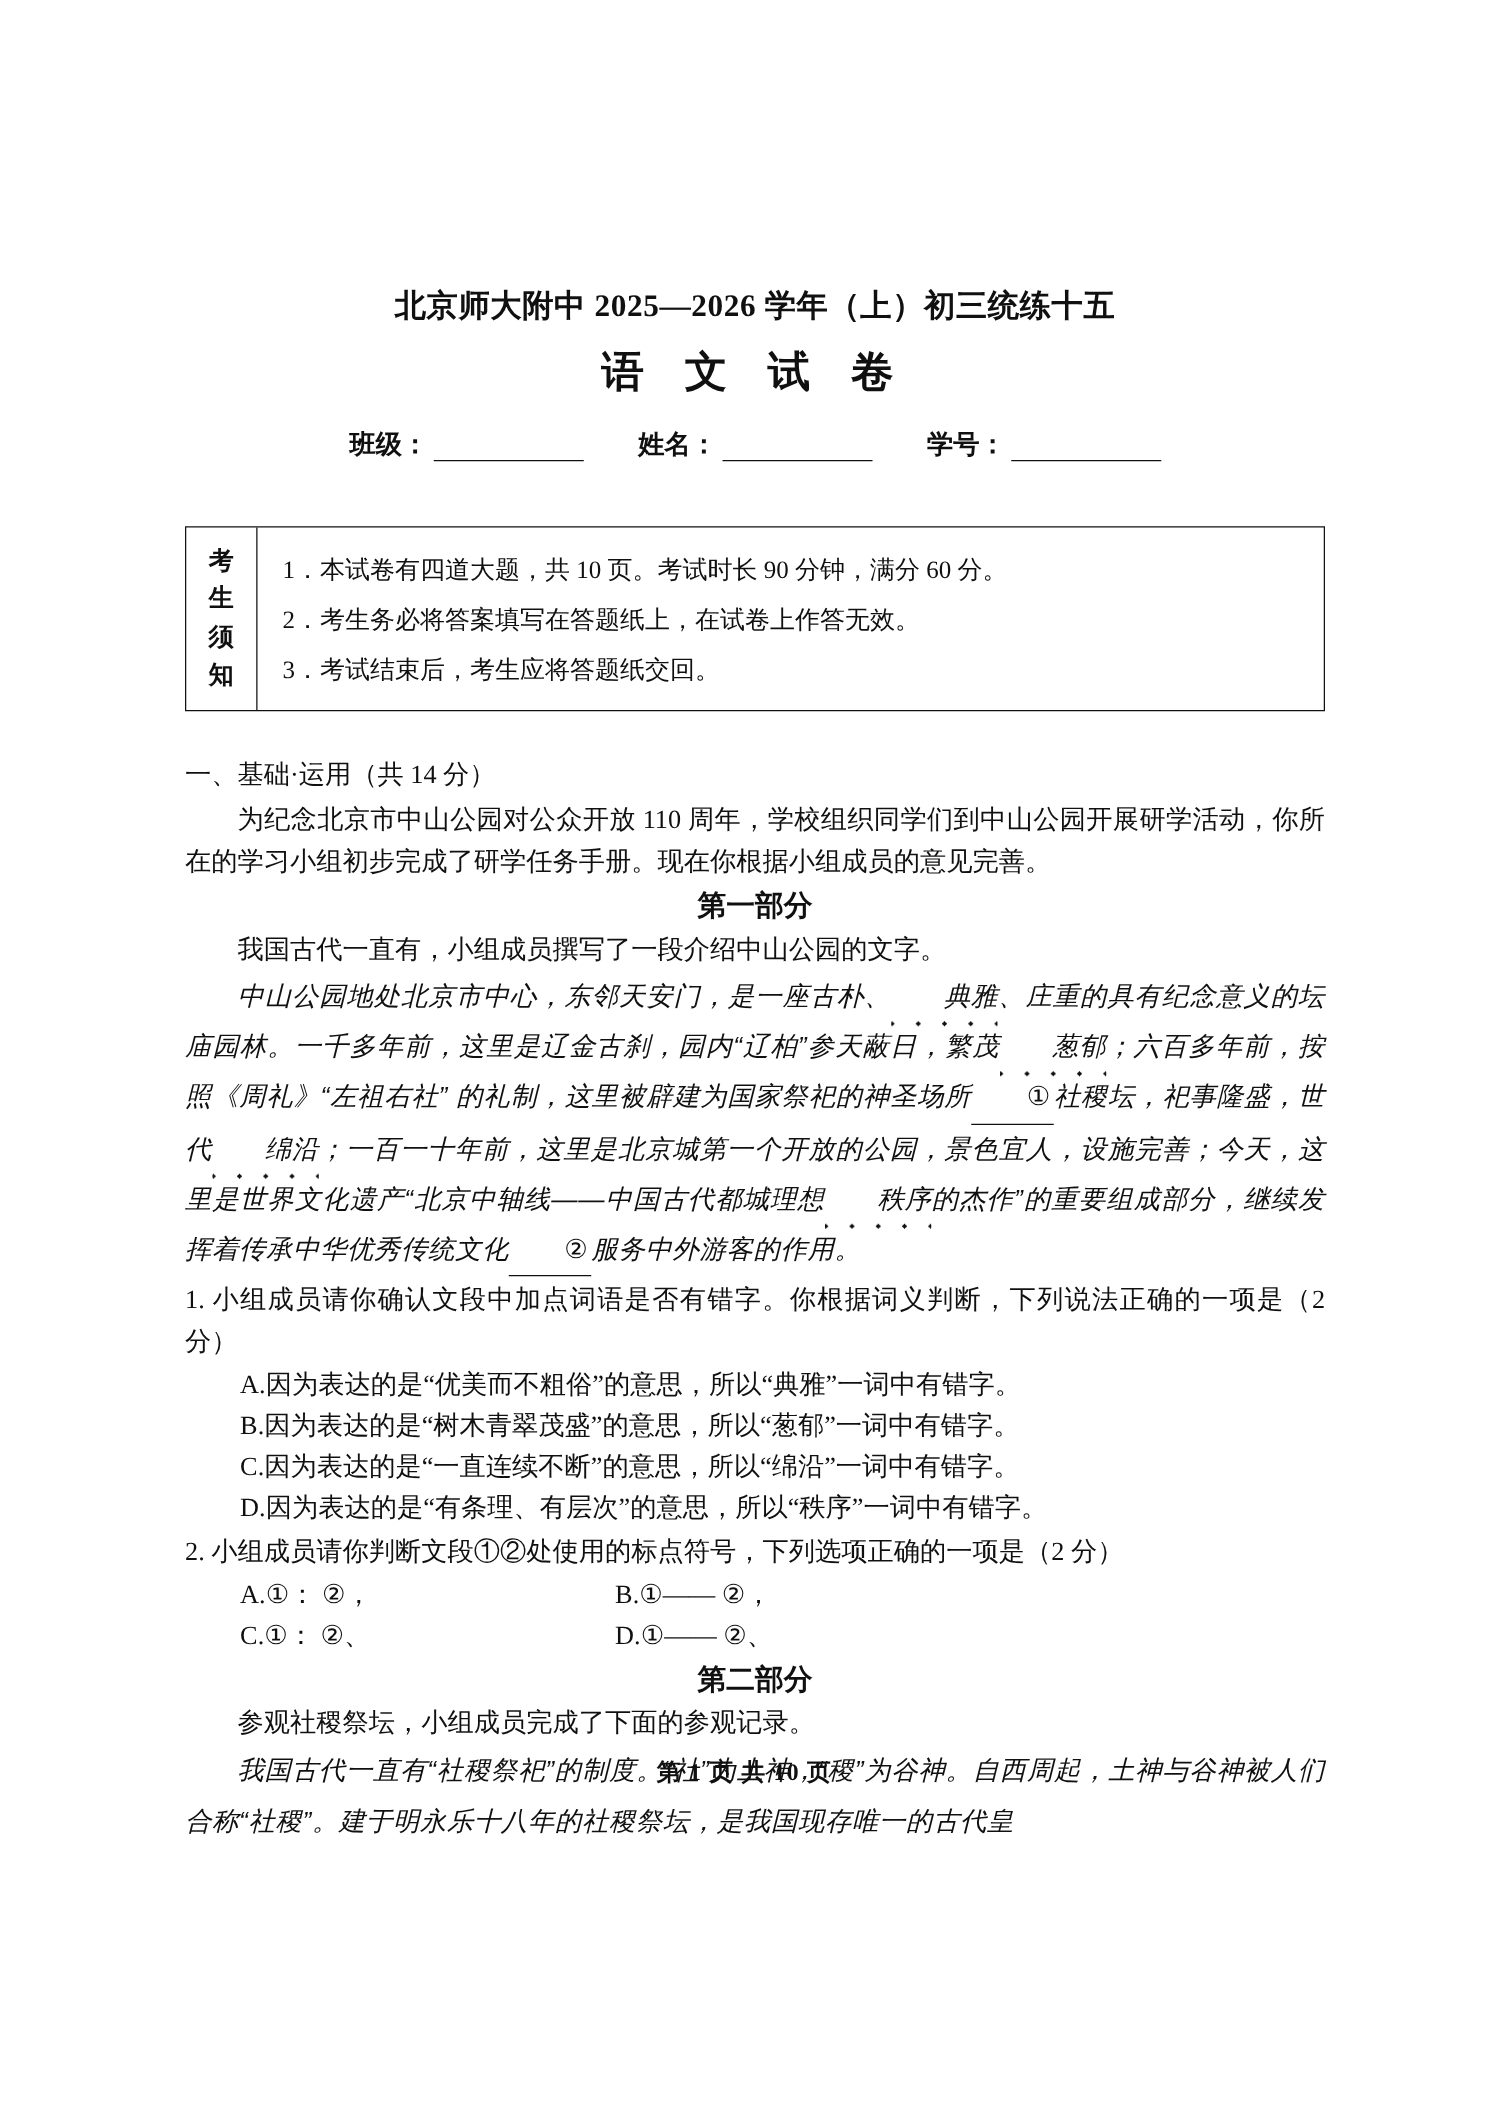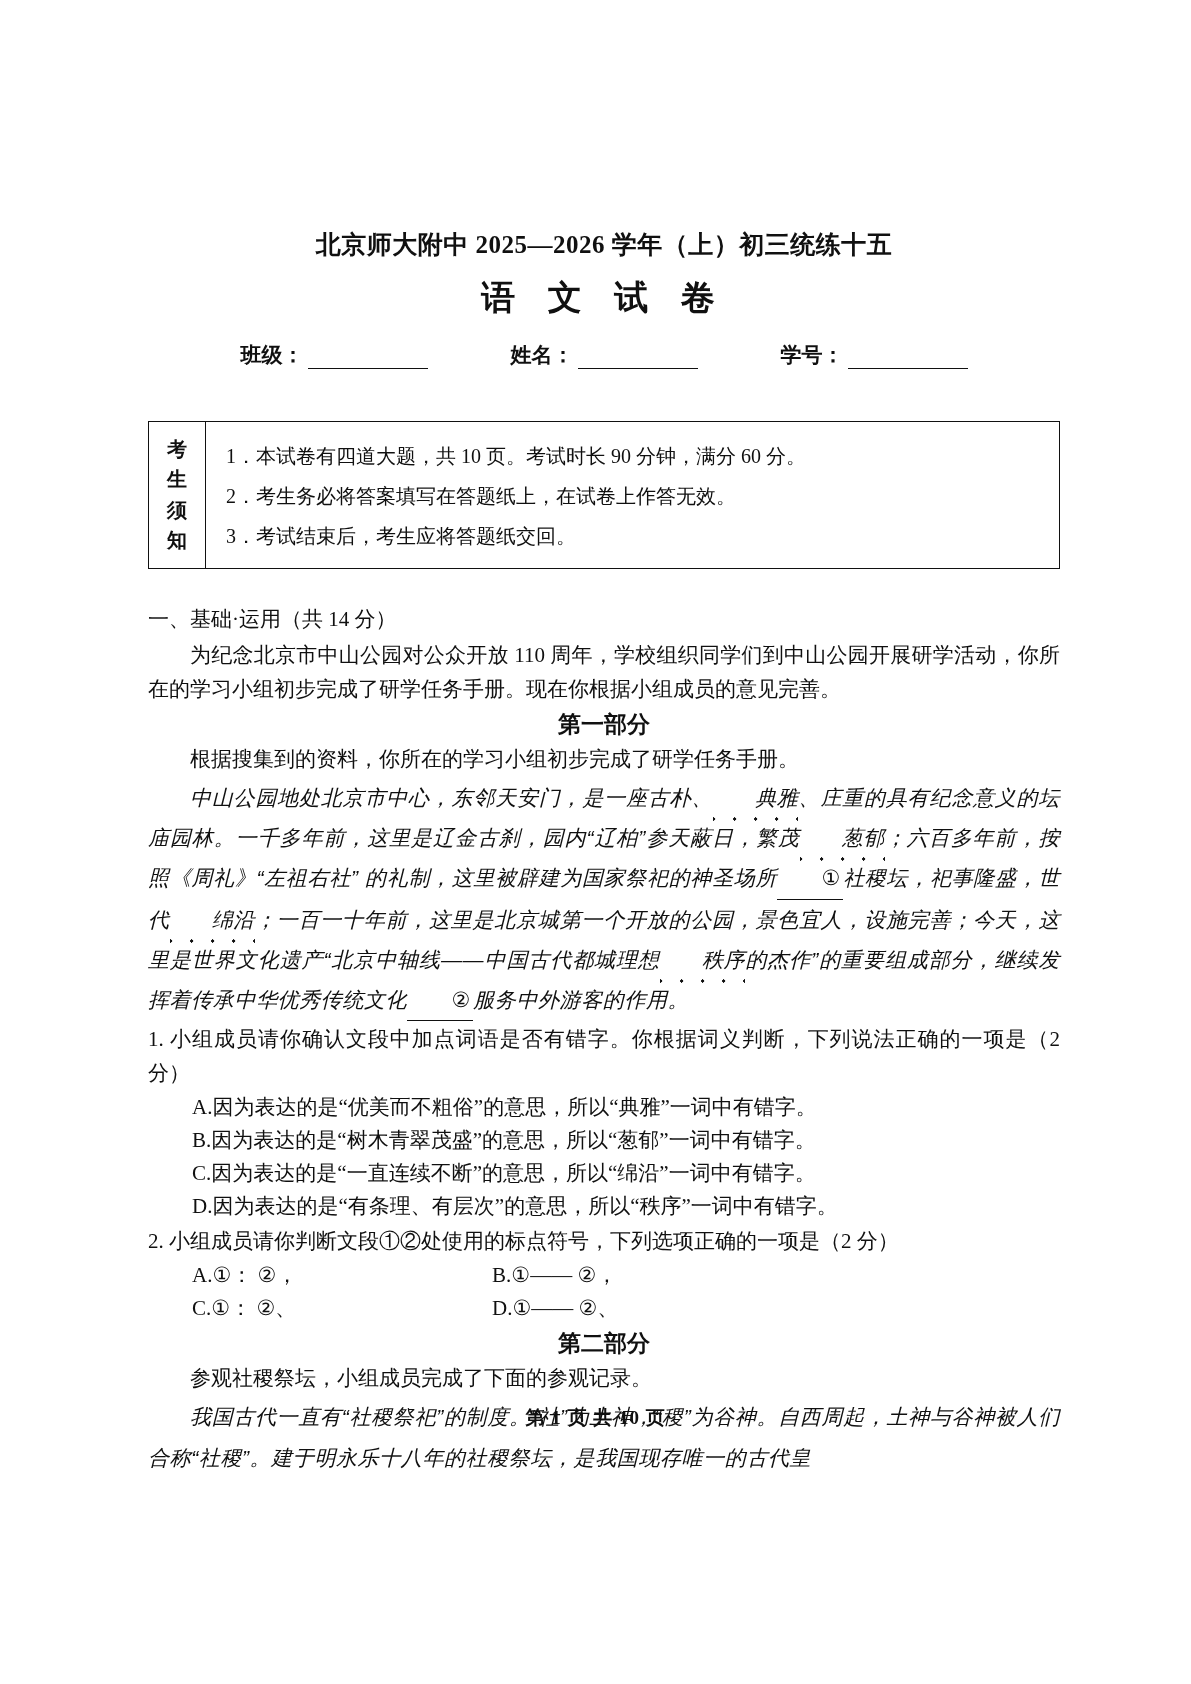--- a/index.html
+++ b/index.html
@@ -46,21 +46,20 @@
     letter-spacing: 12px;
     font-family: "Liberation Serif", "DejaVu Serif", serif;
   }
   .id-fields {
     margin-top: 20px;
     display: flex;
     justify-content: center;
     align-items: flex-end;
     font-size: 21px;
     font-weight: bold;
-    gap: 39px;
   }
   .id-field {
     display: inline-flex;
     align-items: flex-end;
     margin: 0 22px;
   }
   .id-field .lbl { white-space: nowrap; }
   .id-field .blank {
     display: inline-block;
     width: 120px;
@@ -227,21 +226,21 @@
         <div class="notice-item">3．考试结束后，考生应将答题纸交回。</div>
       </div>
     </div>
 
     <div class="sec-heading">一、基础·运用（共 14 分）</div>
 
     <div class="para">为纪念北京市中山公园对公众开放 110 周年，学校组织同学们到中山公园开展研学活动，你所在的学习小组初步完成了研学任务手册。现在你根据小组成员的意见完善。</div>
 
     <div class="part-heading">第一部分</div>
 
-    <div class="para">根据搜集到的资料，你所在的学习小组初步完成了研学任务手册。</div>
+    <div class="para">我国古代一直有，小组成员撰写了一段介绍中山公园的文字。</div>
 
     <div class="passage"><span>中山公园地处北京市中心，东邻天安门，是一座古朴、</span><span class="emph">典雅</span><span>、庄重的具有纪念意义的坛庙园林。一千多年前，这里是辽金古刹，园内“辽柏”参天蔽日，繁茂</span><span class="emph">葱郁</span><span>；六百多年前，按照《周礼》“左祖右社” 的礼制，这里被辟建为国家祭祀的神圣场所</span><span class="blank-num">①</span><span>社稷坛，祀事隆盛，世代</span><span class="emph">绵沿</span><span>；一百一十年前，这里是北京城第一个开放的公园，景色宜人，设施完善；今天，这里是世界文化遗产“北京中轴线——中国古代都城理想</span><span class="emph">秩序</span><span>的杰作”的重要组成部分，继续发挥着传承中华优秀传统文化</span><span class="blank-num">②</span><span>服务中外游客的作用。</span></div>
 
     <div class="q-line">1. 小组成员请你确认文段中加点词语是否有错字。你根据词义判断，下列说法正确的一项是（2 分）</div>
     <div class="opt">A.因为表达的是“优美而不粗俗”的意思，所以“典雅”一词中有错字。</div>
     <div class="opt">B.因为表达的是“树木青翠茂盛”的意思，所以“葱郁”一词中有错字。</div>
     <div class="opt">C.因为表达的是“一直连续不断”的意思，所以“绵沿”一词中有错字。</div>
     <div class="opt">D.因为表达的是“有条理、有层次”的意思，所以“秩序”一词中有错字。</div>
 
     <div class="q-line">2. 小组成员请你判断文段①②处使用的标点符号，下列选项正确的一项是（2 分）</div>

